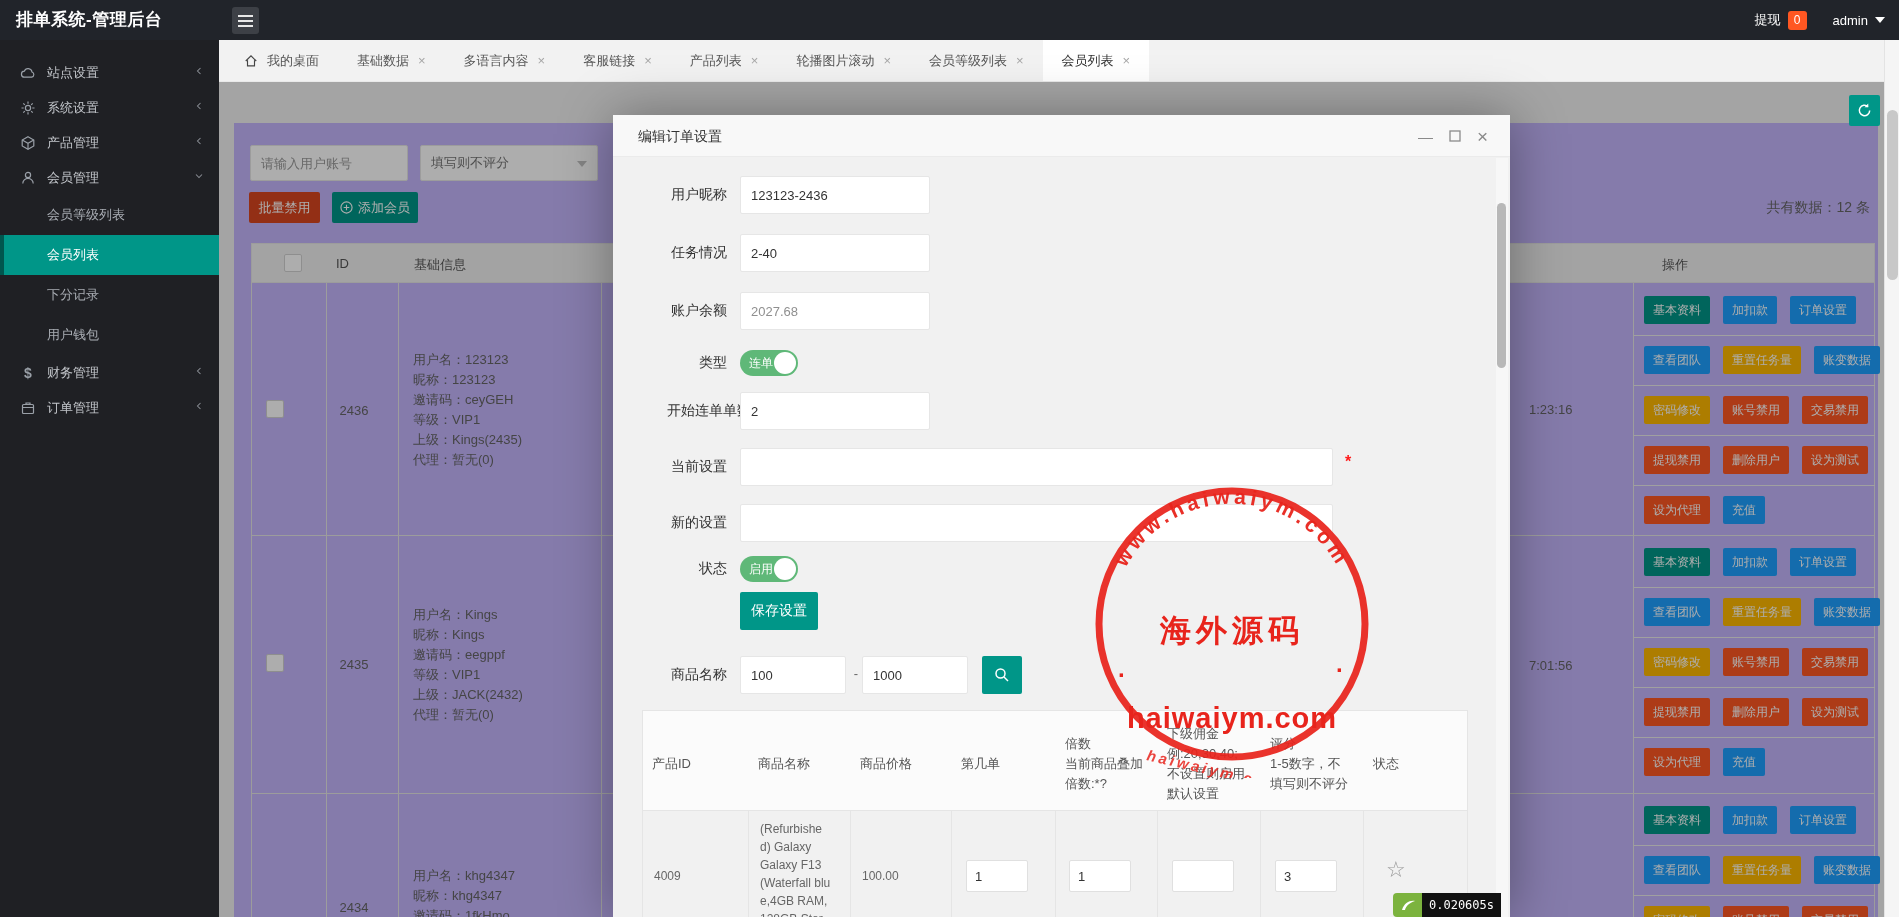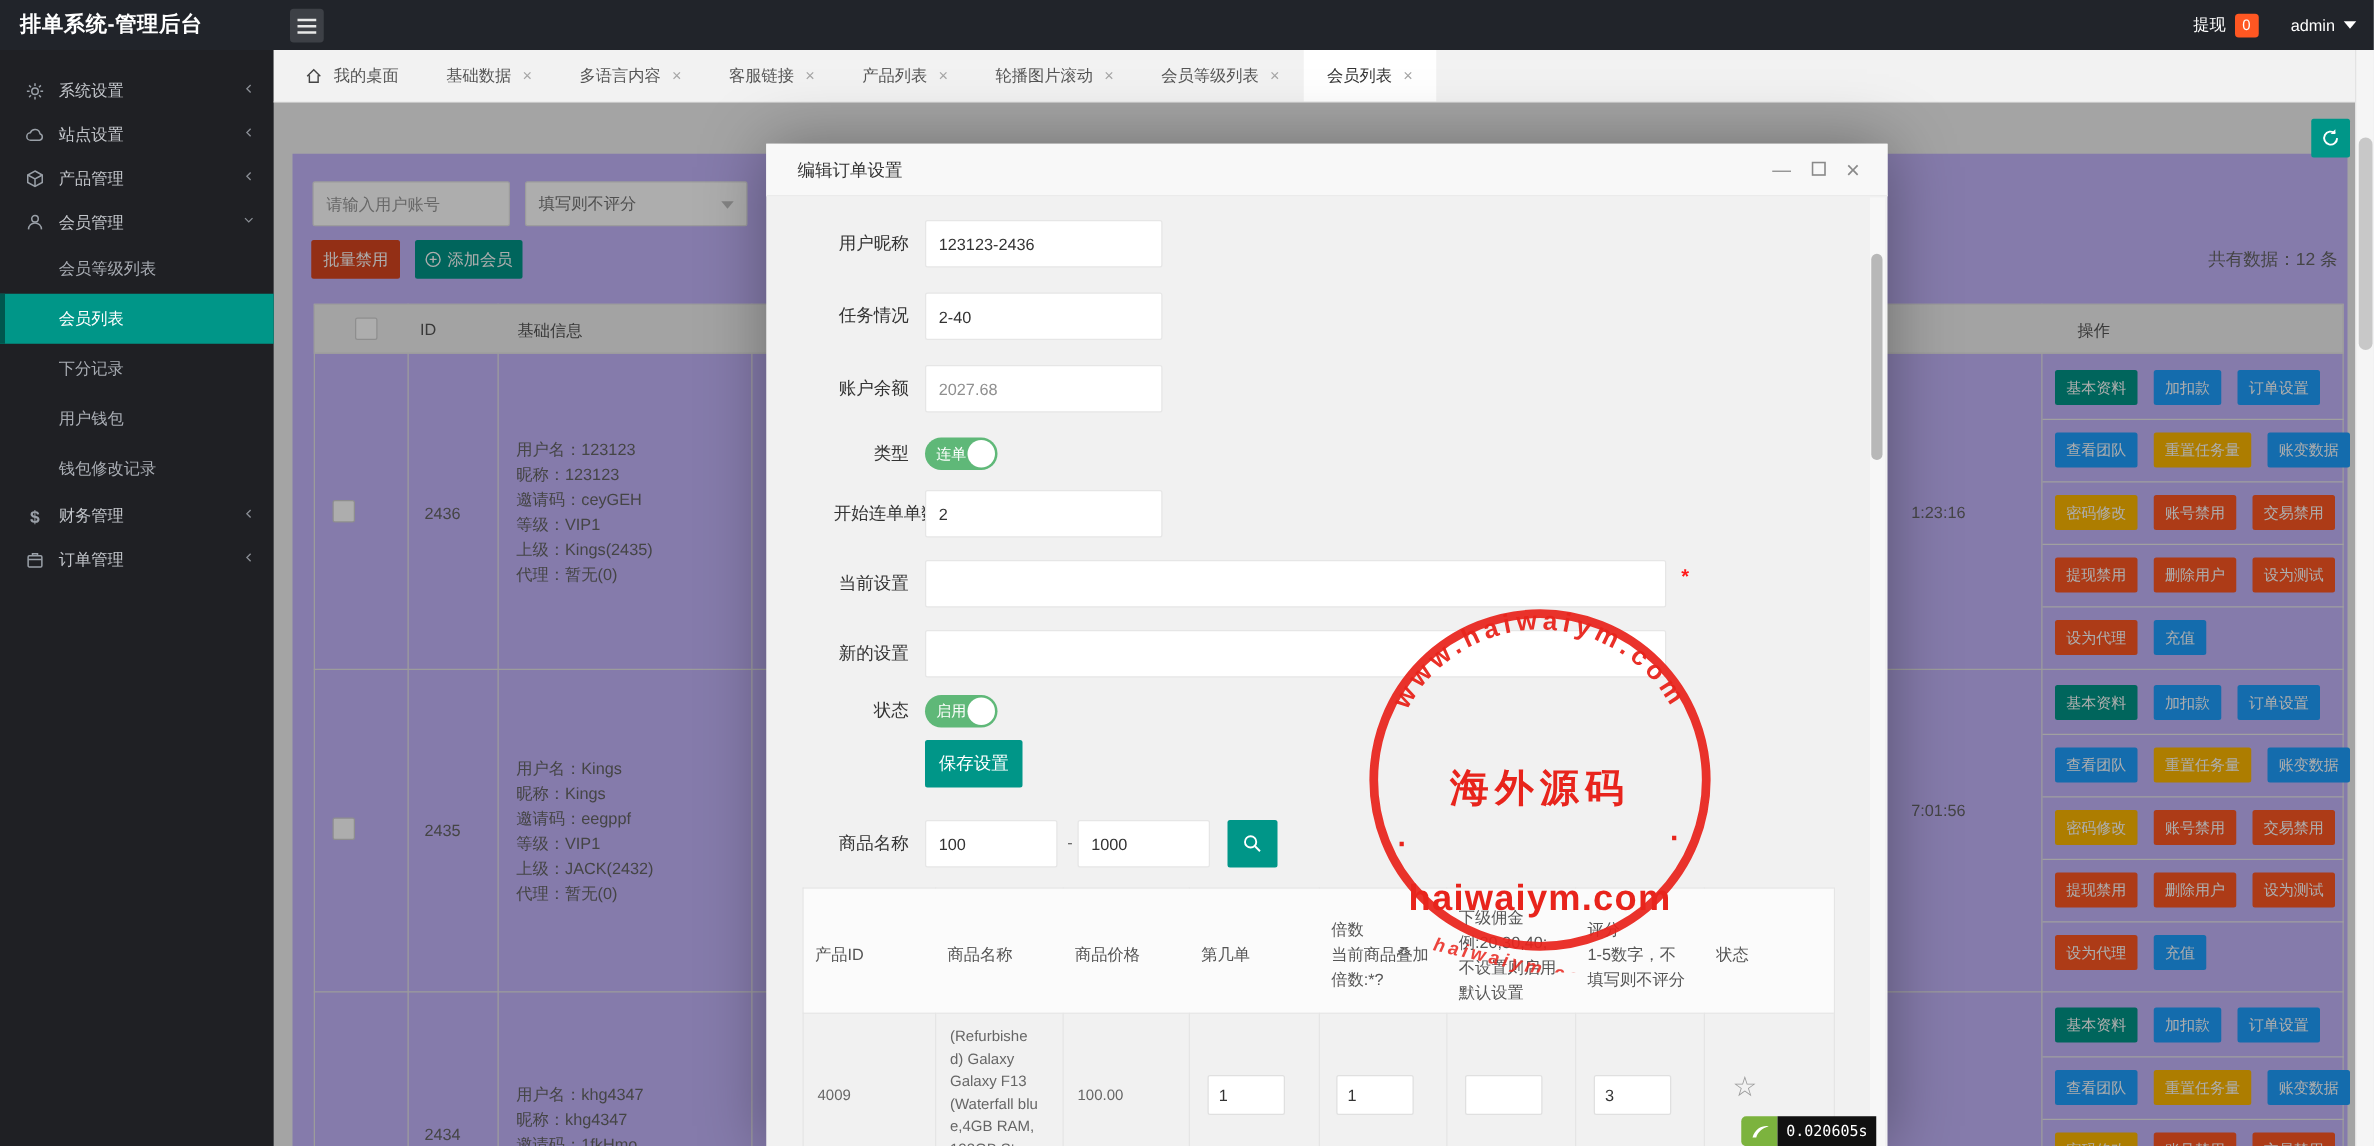--- a/index.html
+++ b/index.html
@@ -134,36 +134,36 @@
     <div class="tab active">
       <span>会员列表</span>
       <span class="x">×</span>
     </div>
   </div>
 
 <div class="abs" id="sidebar">
     <div class="side-item">
       <span class="sicon">
         <svg width="16" height="16" viewBox="0 0 16 16">
+          <path d="M4.6 12.2a3 3 0 0 1-.3-6A4 4 0 0 1 12 7a2.7 2.7 0 0 1-.3 5.2z"></path>
+        </svg>
+      </span>
+      <span class="lab">站点设置</span>
+      <span class="chev"><svg width="12" height="12" viewBox="0 0 16 16">
+          <polyline points="10,4 6,8 10,12"></polyline>
+        </svg></span>
+    </div>
+    <div class="side-item">
+      <span class="sicon">
+        <svg width="16" height="16" viewBox="0 0 16 16">
           <circle cx="8" cy="8" r="2.6"></circle>
           <path d="M8 1.5v2.2M8 12.3v2.2M1.5 8h2.2M12.3 8h2.2M3.3 3.3l1.5 1.5M11.2 11.2l1.5 1.5M12.7 3.3l-1.5 1.5M4.8 11.2l-1.5 1.5"></path>
         </svg>
       </span>
       <span class="lab">系统设置</span>
-      <span class="chev"><svg width="12" height="12" viewBox="0 0 16 16">
-          <polyline points="10,4 6,8 10,12"></polyline>
-        </svg></span>
-    </div>
-    <div class="side-item">
-      <span class="sicon">
-        <svg width="16" height="16" viewBox="0 0 16 16">
-          <path d="M4.6 12.2a3 3 0 0 1-.3-6A4 4 0 0 1 12 7a2.7 2.7 0 0 1-.3 5.2z"></path>
-        </svg>
-      </span>
-      <span class="lab">站点设置</span>
       <span class="chev"><svg width="12" height="12" viewBox="0 0 16 16">
           <polyline points="10,4 6,8 10,12"></polyline>
         </svg></span>
     </div>
     <div class="side-item">
       <span class="sicon">
         <svg width="16" height="16" viewBox="0 0 16 16">
           <path d="M8 1.8 13.8 5v6L8 14.2 2.2 11V5z"></path>
           <path d="M2.2 5 8 8.2 13.8 5M8 8.2v6"></path>
         </svg>
@@ -182,21 +182,20 @@
       </span>
       <span class="lab">会员管理</span>
       <span class="chev"><svg width="12" height="12" viewBox="0 0 16 16">
           <polyline points="4,6 8,10 12,6"></polyline>
         </svg></span>
     </div>
     <div class="side-sub">会员等级列表</div>
     <div class="side-sub active">会员列表</div>
     <div class="side-sub">下分记录</div>
     <div class="side-sub">用户钱包</div>
-    <div class="side-sub">钱包修改记录</div>
     <div class="side-item">
       <span class="sicon dollar">$</span>
       <span class="lab">财务管理</span>
       <span class="chev"><svg width="12" height="12" viewBox="0 0 16 16">
           <polyline points="10,4 6,8 10,12"></polyline>
         </svg></span>
     </div>
     <div class="side-item">
       <span class="sicon">
         <svg width="16" height="16" viewBox="0 0 16 16">
@@ -289,21 +288,21 @@
       <div class="cell-txt" style="left: 179px; top: 502px;">昵称：Kings</div>
       <div class="cell-txt" style="left: 179px; top: 522px;">邀请码：eegppf</div>
       <div class="cell-txt" style="left: 179px; top: 542px;">等级：VIP1</div>
       <div class="cell-txt" style="left: 179px; top: 562px;">上级：JACK(2432)</div>
       <div class="cell-txt" style="left: 179px; top: 582px;">代理：暂无(0)</div>
       <div class="cell-txt" style="left: 380px; top: 477px;">类</div>
       <div class="cell-txt" style="left: 380px; top: 501px;">状</div>
       <div class="cell-txt" style="left: 380px; top: 525px;">交</div>
       <div class="cell-txt" style="left: 380px; top: 549px;">提</div>
       <div class="cell-txt" style="left: 380px; top: 573px;">信</div>
-      <div class="cell-txt" style="left: 1295px; top: 516px;">7:01:56</div>
+      <div class="cell-txt" style="left: 1295px; top: 533px;">7:01:56</div>
       <div class="btn-row" style="left: 1410px; top: 425px;">
         <div class="abtn" style="background: rgb(0, 150, 136);">基本资料</div>
         <div class="abtn" style="background: rgb(30, 159, 255);">加扣款</div>
         <div class="abtn" style="background: rgb(30, 159, 255);">订单设置</div>
       </div>
       <div class="abs" style="left: 1400px; top: 464px; width: 241px; height: 1px; background: rgb(236, 236, 236);"></div>
       <div class="btn-row" style="left: 1410px; top: 475px;">
         <div class="abtn" style="background: rgb(30, 159, 255);">查看团队</div>
         <div class="abtn" style="background: rgb(255, 184, 0);">重置任务量</div>
         <div class="abtn" style="background: rgb(30, 159, 255);">账变数据</div>

